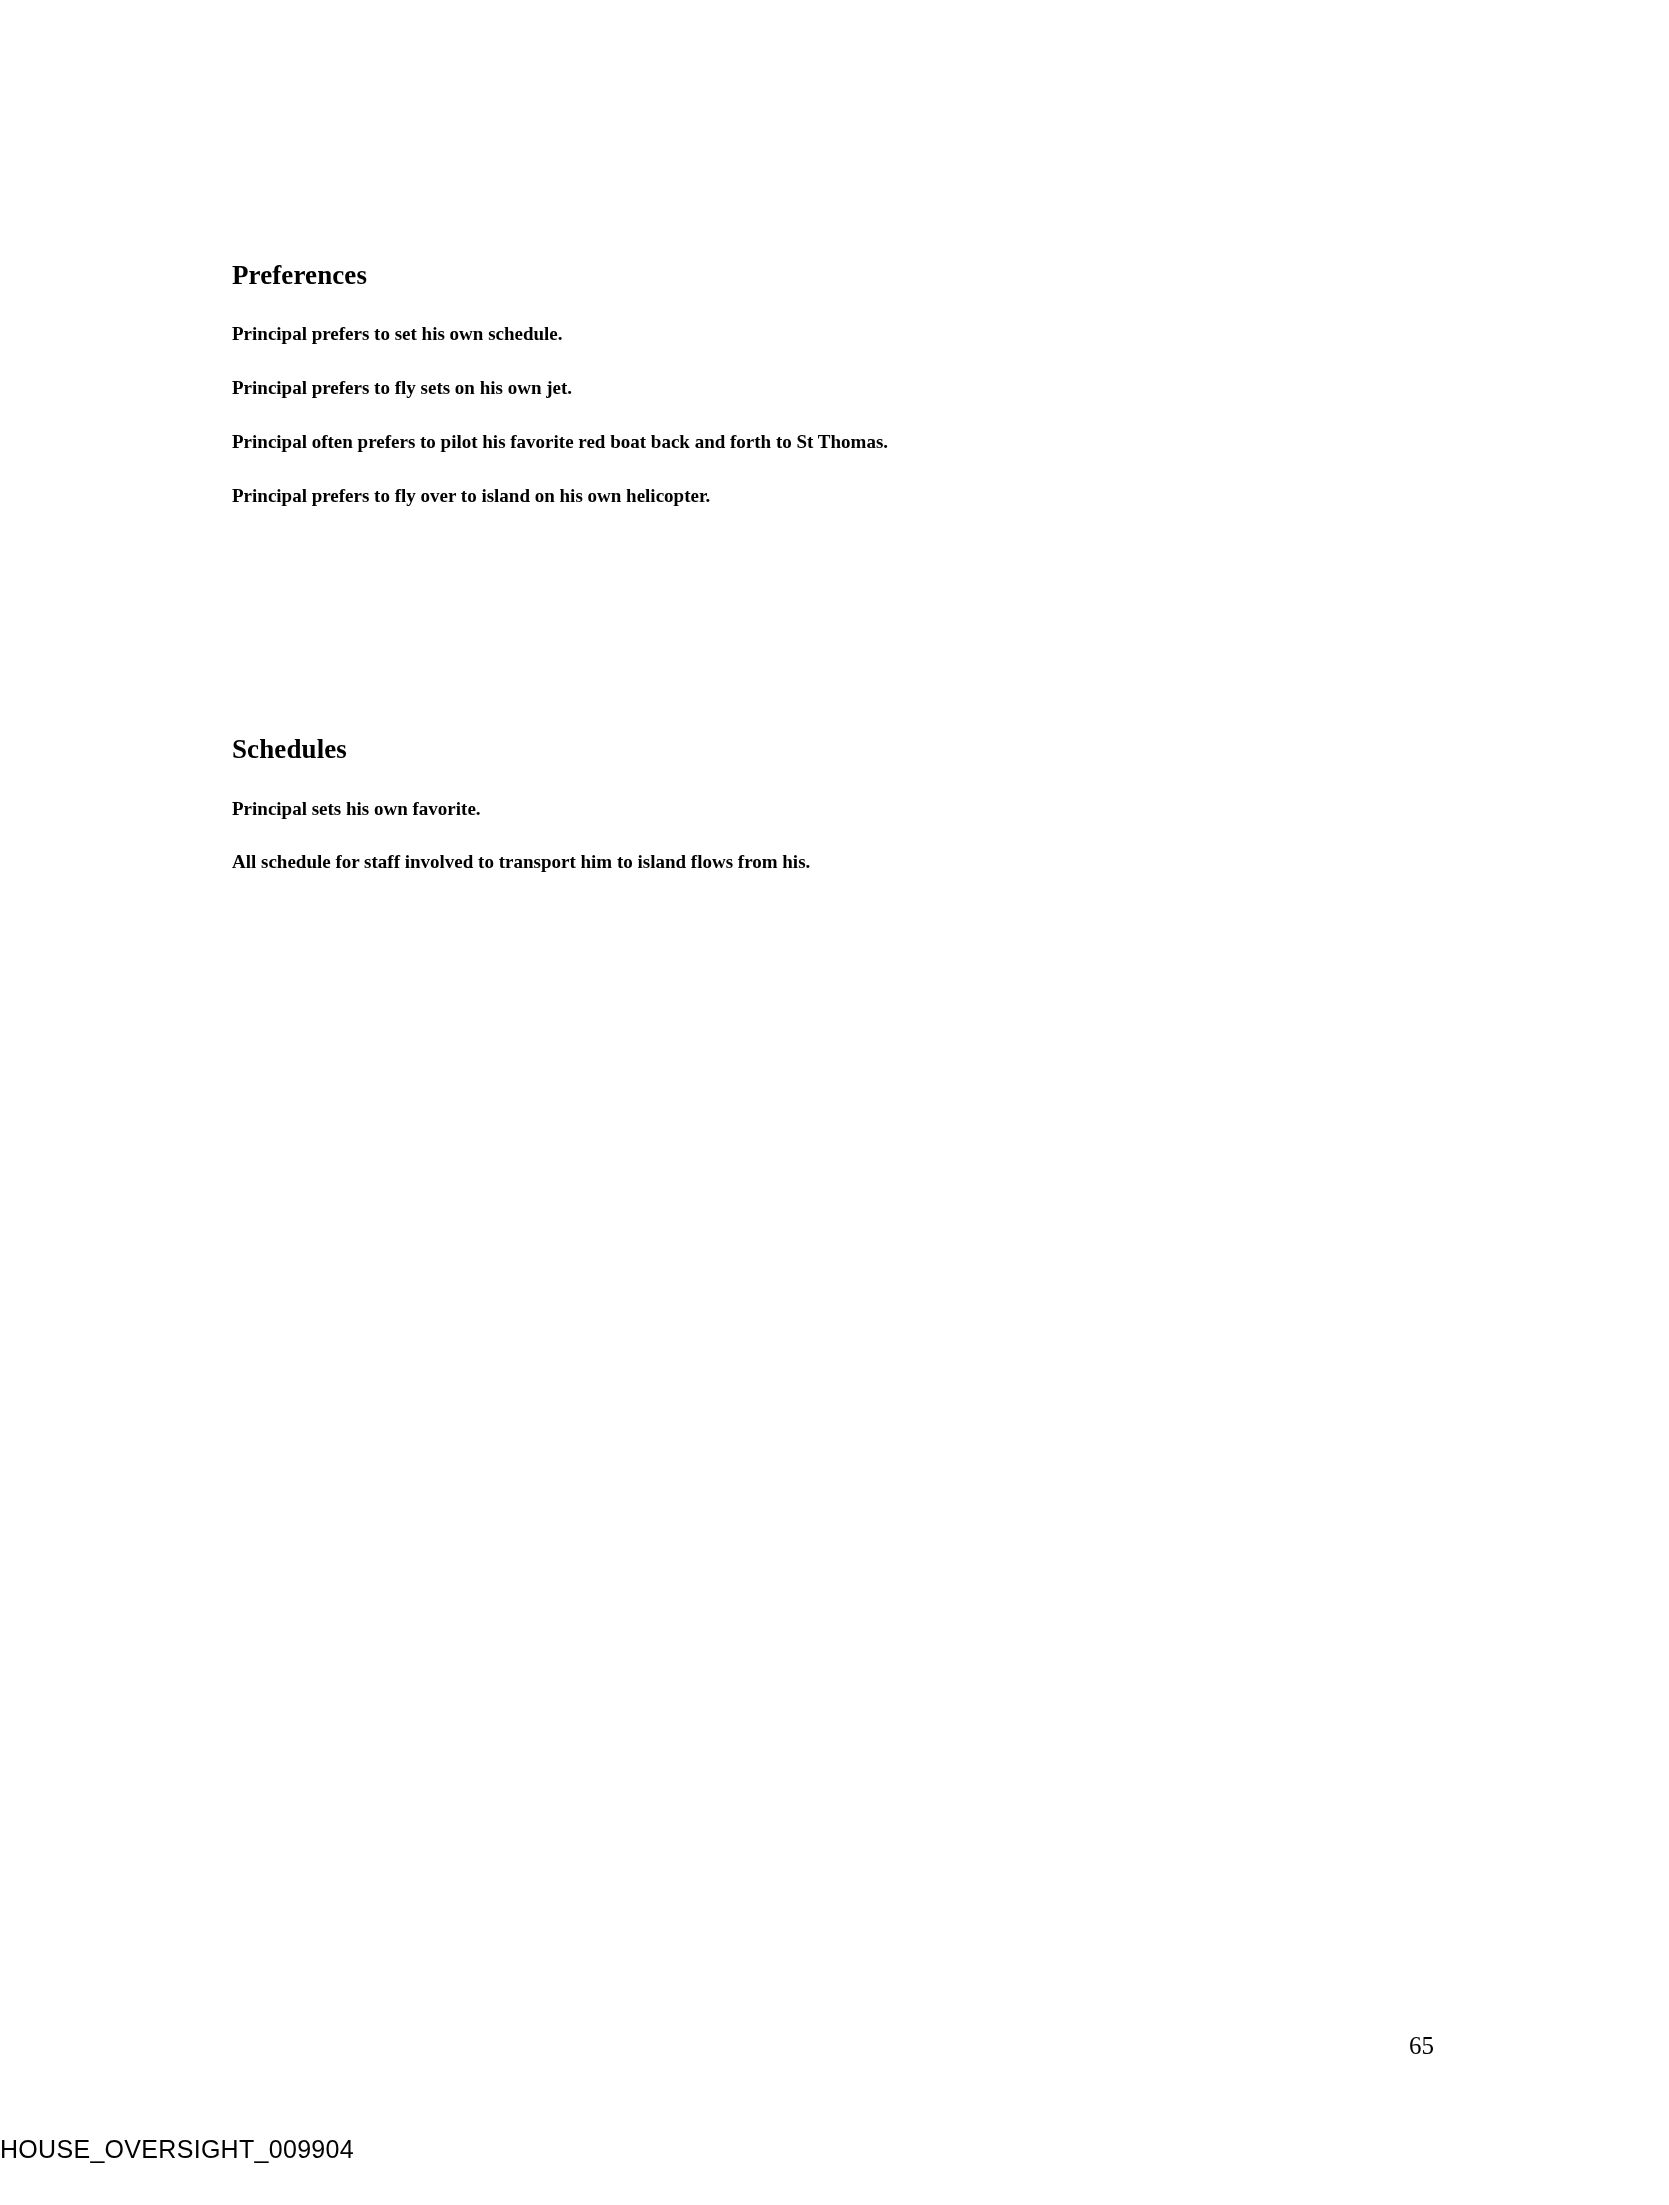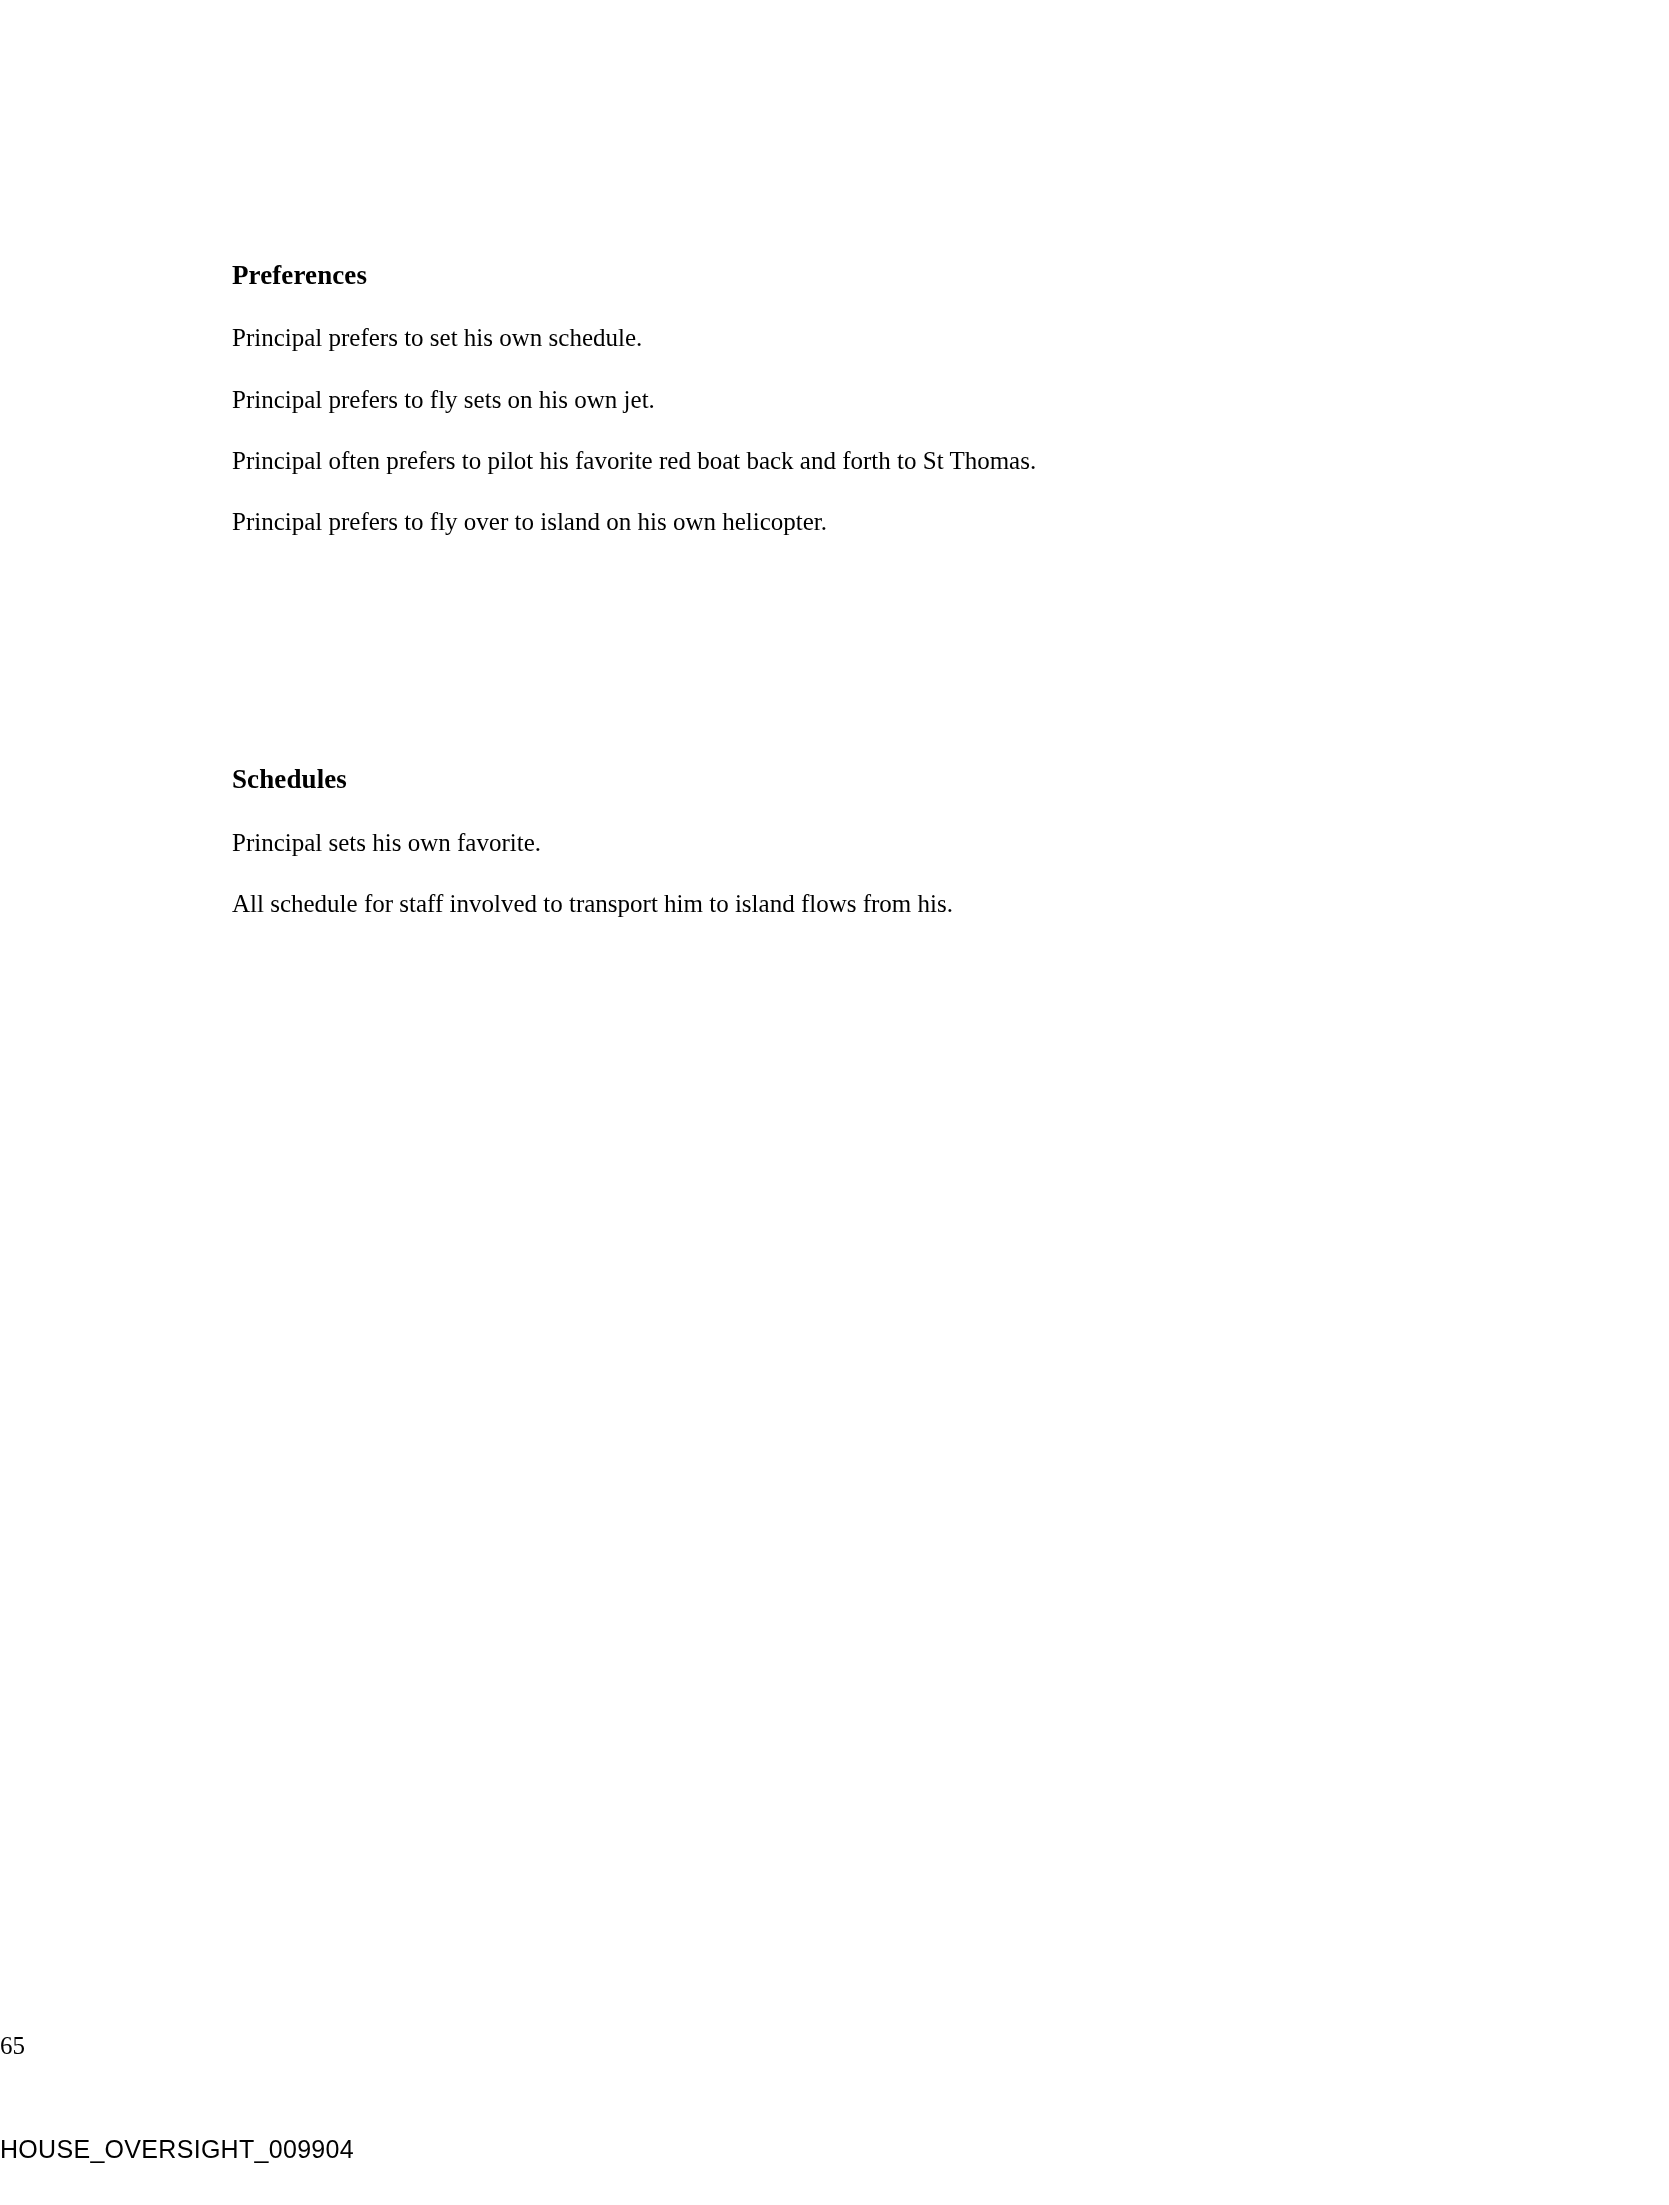--- a/index.html
+++ b/index.html
@@ -24,33 +24,34 @@
     width: 1152px;
   }
   .section-heading {
     font-size: 27px;
     font-weight: bold;
     line-height: 1.25;
     margin: 0 0 29.5px 0;
     letter-spacing: 0.1px;
   }
   .body-line {
-    font-size: 25px;
-    font-weight: normal;
+    font-size: 19px;
+    font-weight: bold;
     line-height: 1.25;
     margin: 0 0 30px 0;
   }
   .gap {
     height: 196px;
   }
   .page-number {
     position: absolute;
     left: 0;
     top: 2032px;
     width: 1434px;
+    text-align: right;
     font-size: 25px;
     font-family: "Liberation Serif", serif;
   }
   .bates-stamp {
     position: absolute;
     left: 0;
     top: 2135px;
     width: 1617px;
     text-align: left;
     font-size: 25px;

